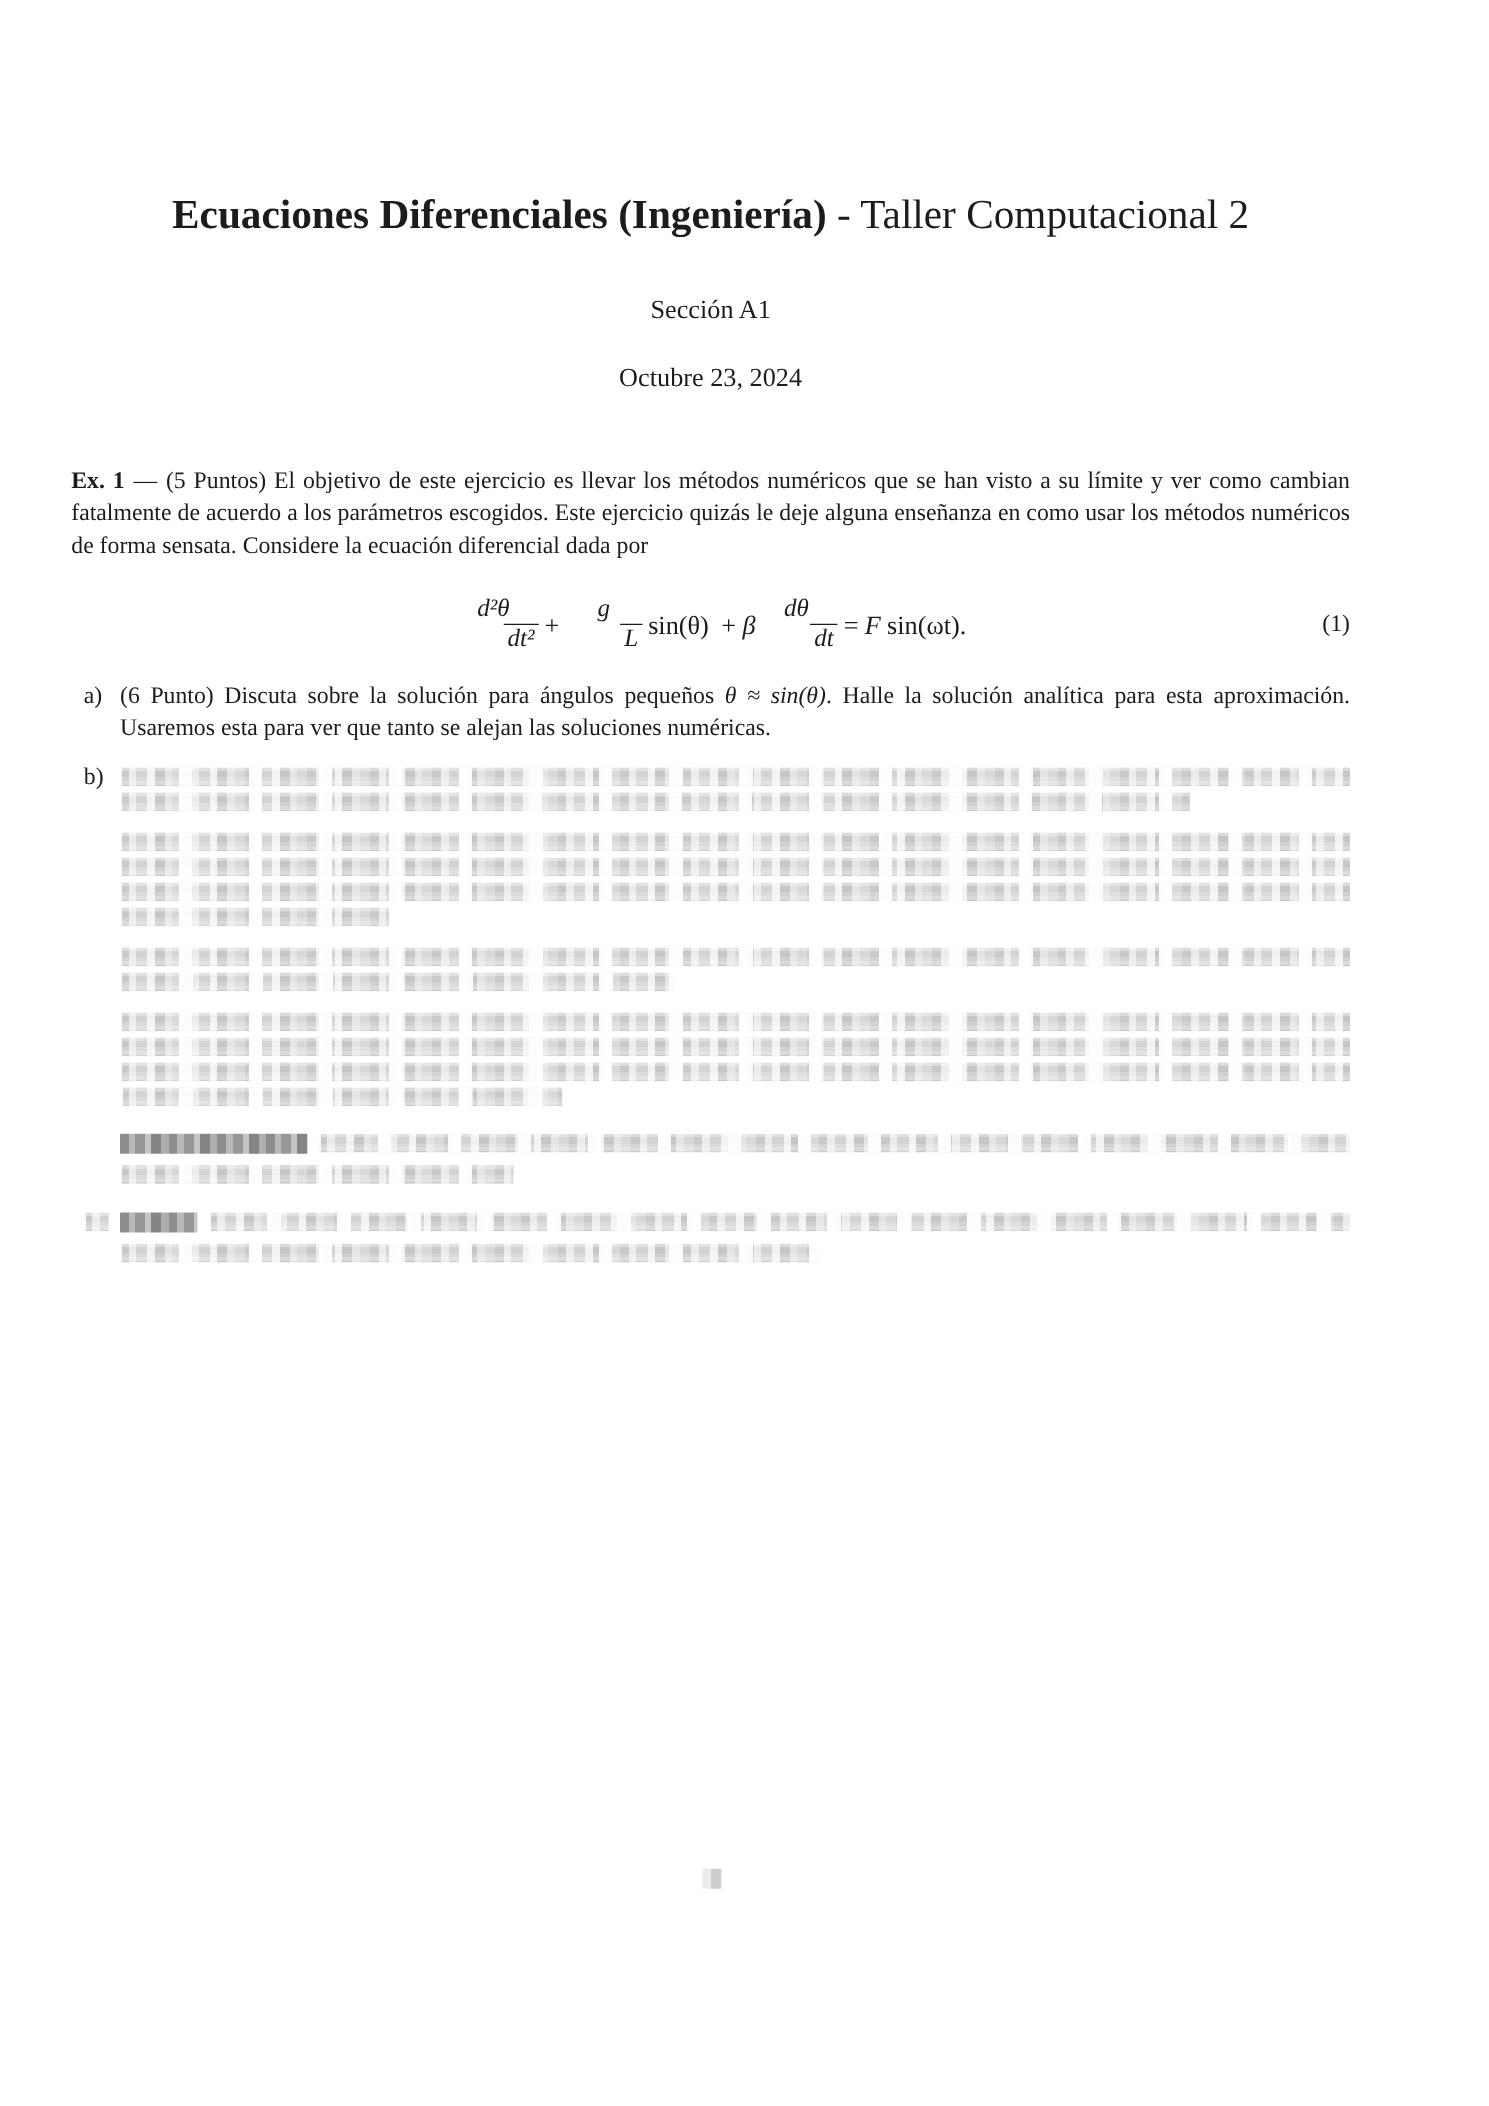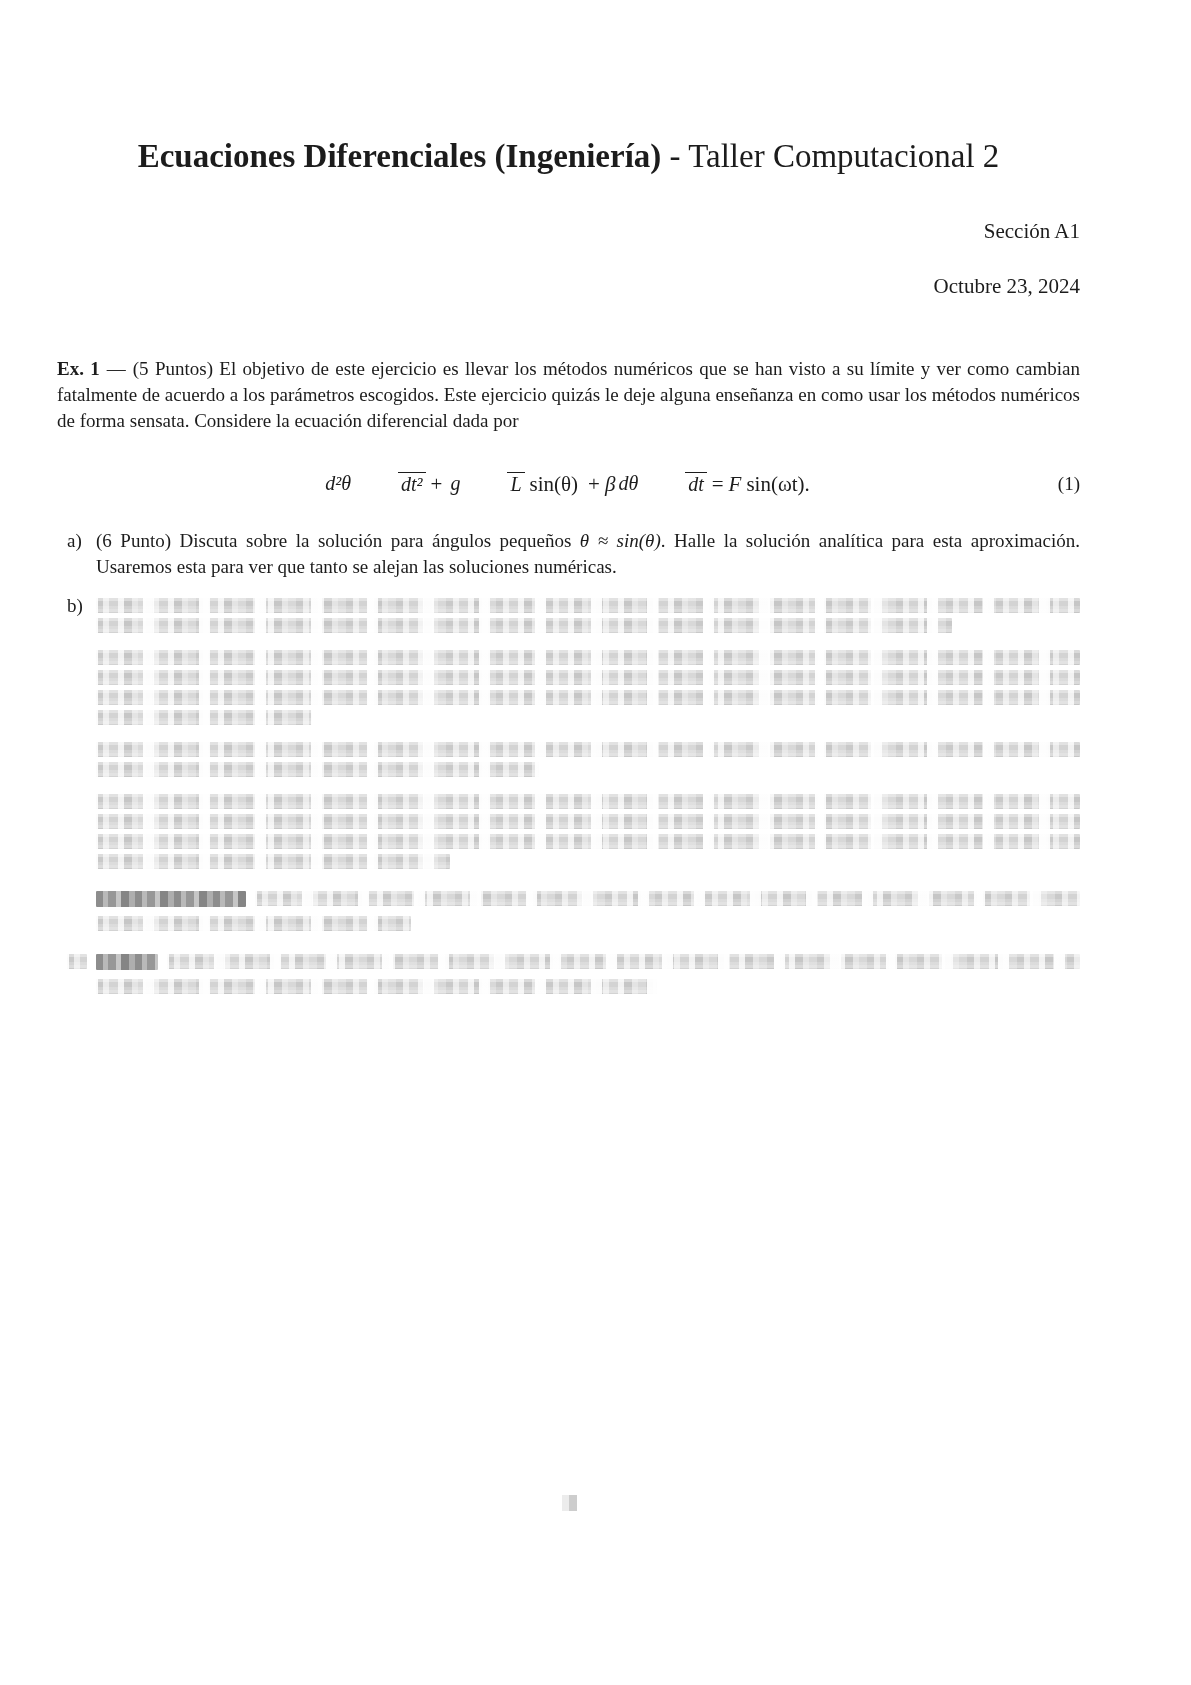--- a/index.html
+++ b/index.html
@@ -3,37 +3,37 @@
 <meta charset="utf-8">
 <style>
   html,body{margin:0;padding:0;}
   body{
     width:1191px;height:1685px;background:#ffffff;color:#1c1c1c;
     font-family:"Liberation Serif","DejaVu Serif",serif;
     font-size:19px;line-height:26px;
     -webkit-font-smoothing:antialiased;
   }
   .page{position:relative;width:1191px;height:1685px;overflow:hidden;background:#fff;}
-  .content{position:absolute;left:57px;top:0;width:1023px;}
+  .content{position:absolute;left:57px;top:16px;width:1023px;}
 
   .title{margin-top:136px;text-align:center;font-size:33px;line-height:40px;font-weight:normal;}
   .title .tbold{font-weight:bold;}
-  .subcenter{text-align:right;font-size:21px;}
+  .subcenter{text-align:center;font-size:21px;}
   .section-line{margin-top:42px;}
   .date-line{margin-top:29px;}
 
   .intro{margin-top:57px;text-align:justify;}
   .exlabel{font-weight:bold;}
   .dash{margin:0 7px;}
 
   .eqrow{position:relative;margin-top:12px;height:62px;display:flex;align-items:center;justify-content:center;}
   .eq{display:flex;align-items:center;font-size:21px;}
   .eq .tok{margin:0 5px;}
   .mi{font-style:italic;}
-  .frac{display:inline-flex;align-items:center;line-height:1.08;font-size:20px;}
+  .frac{display:inline-flex;flex-direction:column;align-items:center;line-height:1.08;font-size:20px;}
   .frac .den{border-top:1.4px solid #1c1c1c;padding:1px 3px 0 3px;margin-left:44px;}
   .frac .num{padding:0 3px;}
   .eqnum{position:absolute;right:0;top:50%;transform:translateY(-50%);}
 
   .where{margin-top:8px;}
 
   .itemlist{margin-top:12px;}
   .item{display:flex;margin-top:13px;}
   .item .marker{width:39px;box-sizing:border-box;padding-left:10px;flex:none;}
   .item .itext{flex:1;text-align:justify;}

